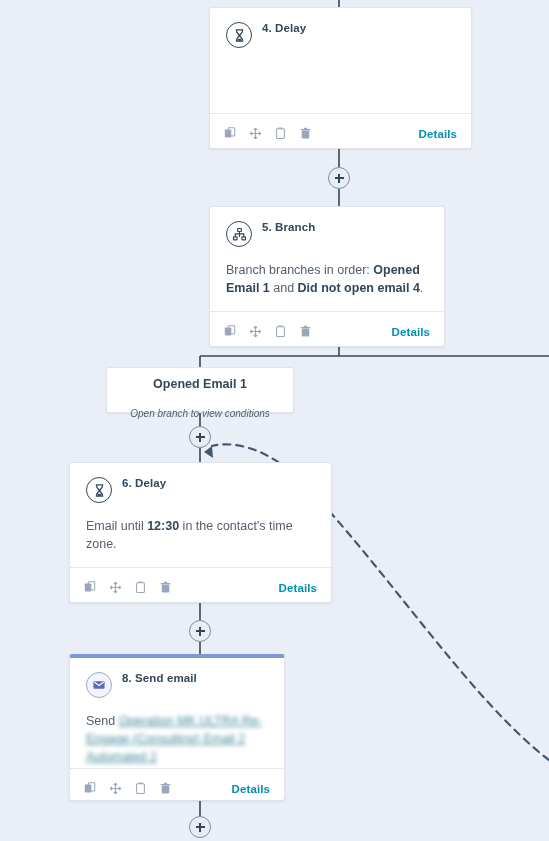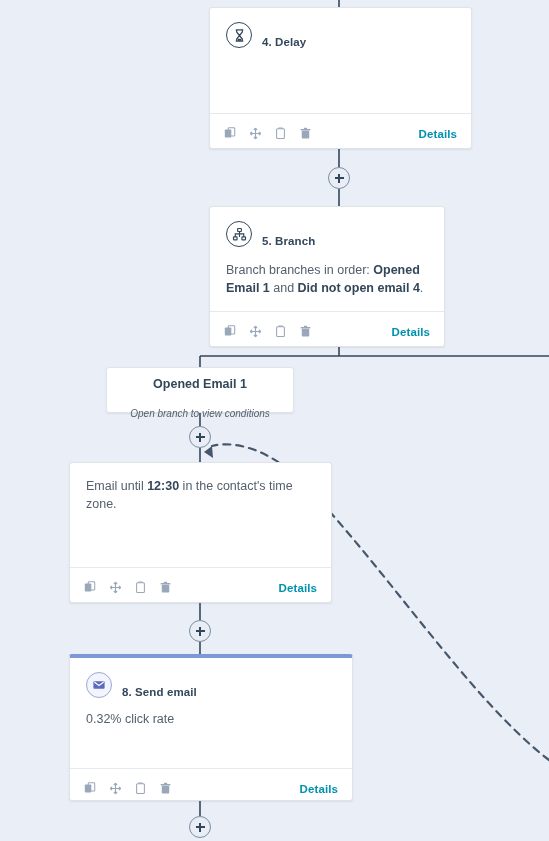--- a/index.html
+++ b/index.html
@@ -40,21 +40,21 @@
   }
   .card.accent-top {
     border-top: 4px solid #7c98d6;
   }
   .card-body {
     padding: 14px 16px 10px 16px;
     position: relative;
   }
   .card-head {
     display: flex;
-    align-items: flex-end;
+    align-items: flex-start;
     gap: 10px;
     margin-bottom: 14px;
   }
   .node-icon {
     width: 26px;
     height: 26px;
     border-radius: 50%;
     border: 1.4px solid #33475b;
     display: flex;
     align-items: center;
@@ -292,20 +292,29 @@
 
   <div class="branch-label" style="left:106px; top:367px; width:188px; height:46px;">
     <div class="bl-title">Opened Email 1</div>
     <div class="bl-sub">Open branch to view conditions</div>
   </div>
 
   <div class="plus" style="left:189px; top:426px;"></div>
 
   <div class="card" style="left:69px; top:462px; width:263px; height:141px;">
     <div class="card-body" style="height:104px; box-sizing:border-box;">
+      <div class="card-head">
+        <span class="node-icon">
+          <svg width="15" height="15" viewBox="0 0 16 16" fill="none" stroke="currentColor" stroke-width="1.3">
+            <path d="M4 2h8M4 14h8M5 2v2.2L8 8l-3 3.8V14M11 2v2.2L8 8l3 3.8V14"></path>
+            <path d="M6 12.6h4" stroke-width="2.2"></path>
+          </svg>
+        </span>
+        <span class="node-title">6. Delay</span>
+      </div>
       <div class="card-text">
         <span>Email until </span><b>12:30</b><span> in the contact's time zone.</span>
       </div>
     </div>
     <div class="card-footer">
       <div class="tools">
         <span class="tool">
           <svg width="13" height="13" viewBox="0 0 16 16" fill="currentColor">
               <rect x="1" y="3" width="8" height="10" rx="1"></rect>
               <rect x="5.2" y="1" width="8" height="10" rx="1" fill="none" stroke="currentColor" stroke-width="1.3"></rect>
@@ -330,32 +339,34 @@
               <rect x="6" y="1" width="4" height="1.8" rx=".7"></rect>
             </svg>
         </span>
       </div>
       <a class="details" href="#">Details</a>
     </div>
   </div>
 
   <div class="plus" style="left:189px; top:620px;"></div>
 
-  <div class="card accent-top" style="left:69px; top:654px; width:284px; height:147px;">
+  <div class="card accent-top" style="left:69px; top:654px; width:216px; height:147px;">
     <div class="card-body" style="height:110px; box-sizing:border-box;">
       <div class="card-head">
         <span class="node-icon purple">
           <svg width="14" height="14" viewBox="0 0 16 16" fill="none" stroke="currentColor" stroke-width="1.3">
             <rect x="1.6" y="3.6" width="12.8" height="8.8" rx="1.2" fill="currentColor" stroke="none"></rect>
             <path d="M2.6 4.6 8 8.6l5.4-4" stroke="#ffffff" stroke-width="1.2"></path>
           </svg>
         </span>
         <span class="node-title">8. Send email</span>
       </div>
-      <div class="stat">0.32% click rate</div>
+      <div class="card-text">
+        <span>Send </span><a class="email-link" href="#">Operation MK ULTRA Re-Engage (Consulting) Email 2 Automated 2</a>
+      </div>
     </div>
     <div class="card-footer">
       <div class="tools">
         <span class="tool">
           <svg width="13" height="13" viewBox="0 0 16 16" fill="currentColor">
               <rect x="1" y="3" width="8" height="10" rx="1"></rect>
               <rect x="5.2" y="1" width="8" height="10" rx="1" fill="none" stroke="currentColor" stroke-width="1.3"></rect>
             </svg>
         </span>
         <span class="tool">

